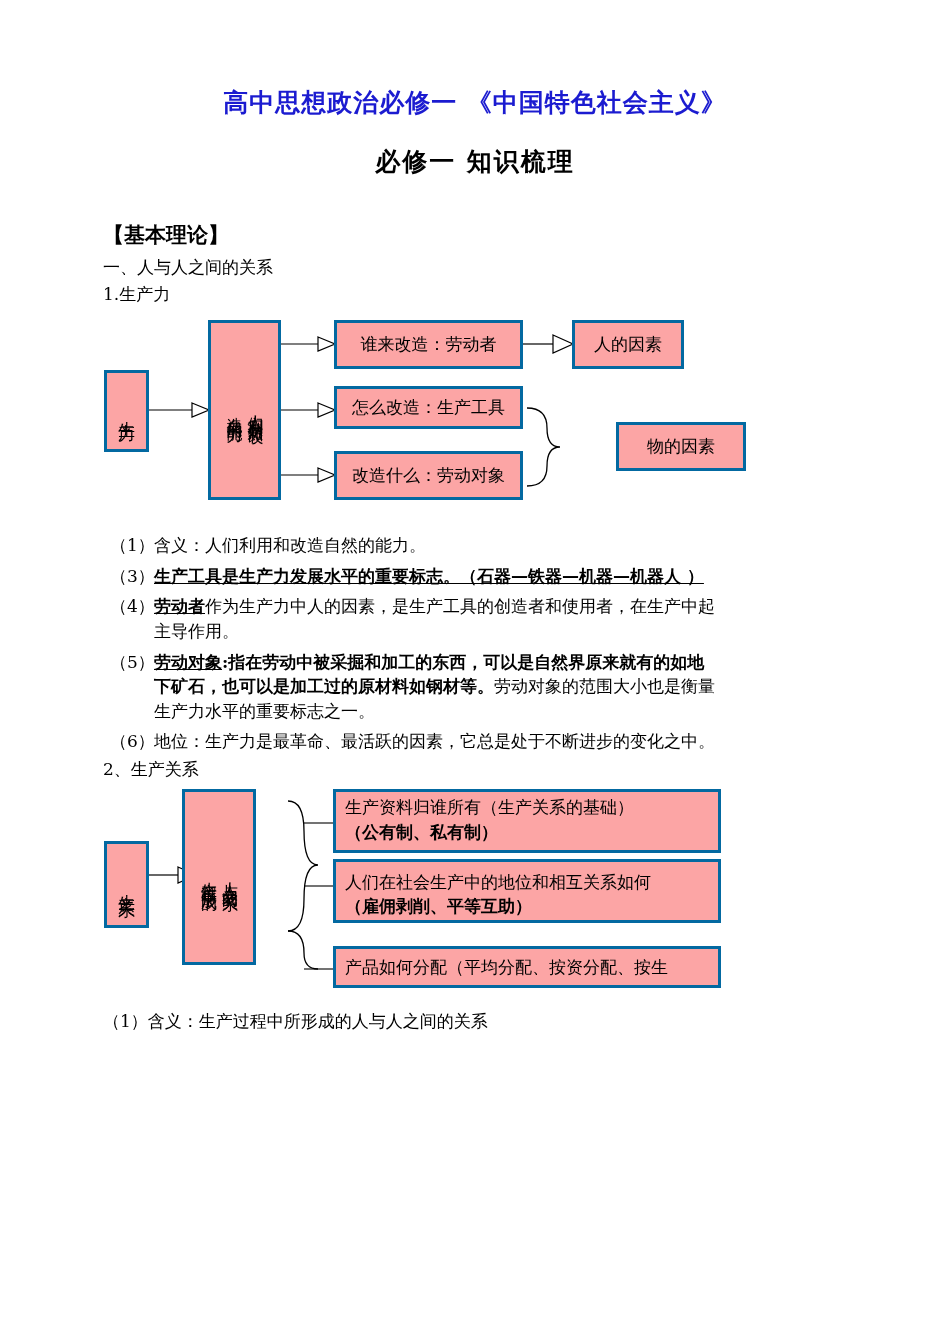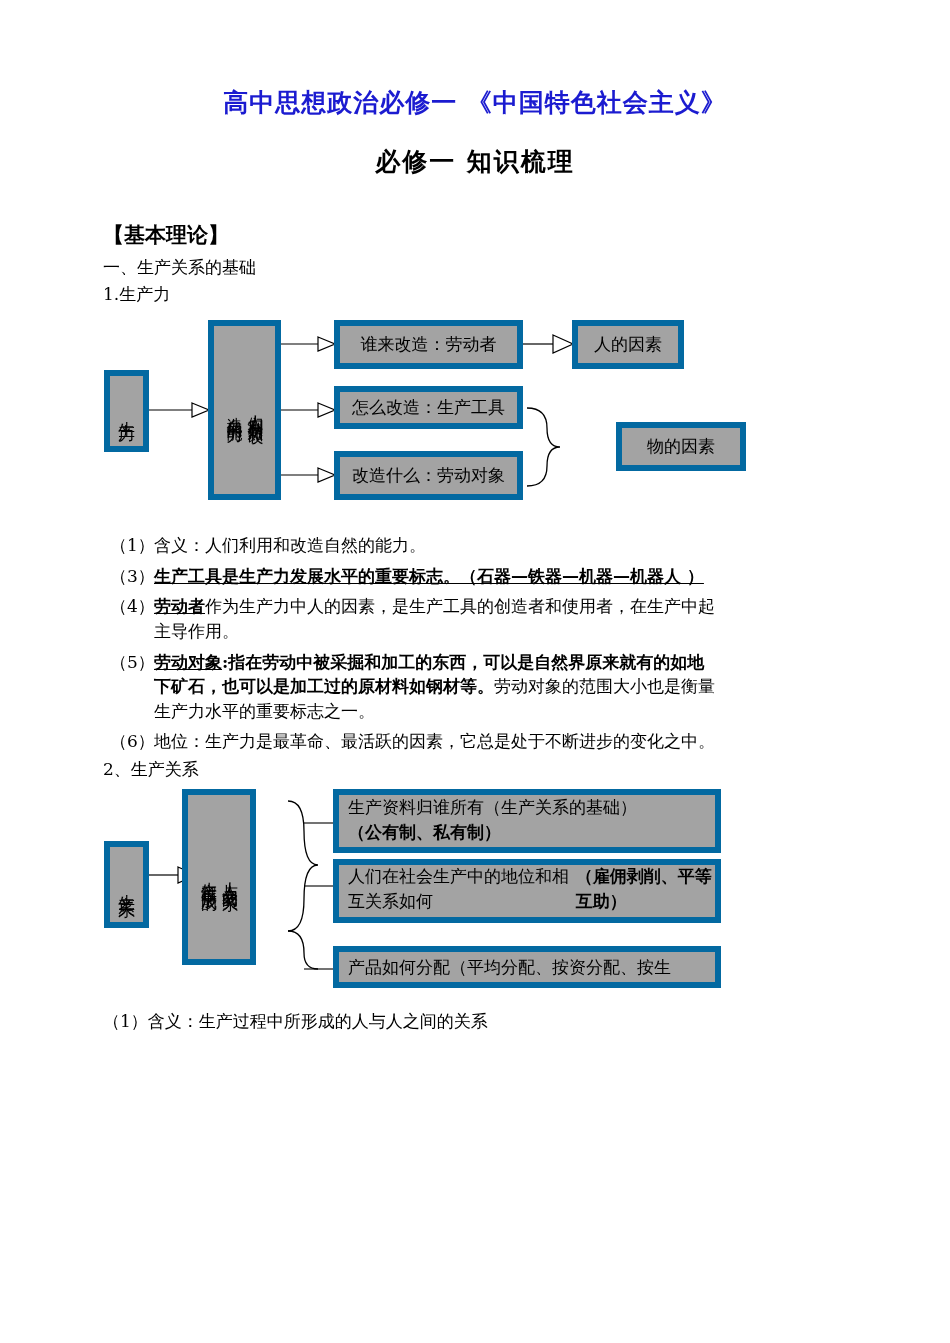--- a/index.html
+++ b/index.html
@@ -62,29 +62,29 @@
     margin-top: 6px;
   }
   .diagram2 {
     position: relative;
     width: 936px;
     height: 215px;
     margin-top: 2px;
   }
   .box {
     position: absolute;
-    border: 6px solid #0369a1;
+    border: 3px solid #0369a1;
     box-sizing: border-box;
     font-family: Liberation Sans, sans-serif;
     font-size: 17px;
     display: flex;
     align-items: center;
     justify-content: center;
     text-align: center;
-    background: #a3a3a3;
+    background: #fca5a5;
   }
   .vcol {
     writing-mode: vertical-rl;
     text-orientation: upright;
     letter-spacing: 2px;
   }
   svg.overlay {
     position: absolute;
     left: 0;
     top: 0;
@@ -107,21 +107,21 @@
 </style>
 </head>
 <body>
 
 <div class="page">
 
   <div class="title-main">高中思想政治必修一 《中国特色社会主义》</div>
   <div class="title-sub">必修一 知识梳理</div>
 
   <div class="section-head">【基本理论】</div>
-  <div class="line">一、生产关系的基础</div>
+  <div class="line">一、人与人之间的关系</div>
   <div class="line small-gap">1.生产力</div>
 
   <div class="diagram1">
     <svg class="overlay" width="950" height="215">
 
       <line x1="149" y1="98" x2="192" y2="98" stroke="#000" stroke-width="1.2"></line>
       <polygon points="192,91 209,98 192,105" fill="#fff" stroke="#000" stroke-width="1.2"></polygon>
       <line x1="149" y1="91" x2="192" y2="91" stroke="#000" stroke-width="0"></line>
 
       <line x1="281" y1="32" x2="318" y2="32" stroke="#000" stroke-width="1.2"></line>
@@ -210,21 +210,21 @@
     <div class="box" style="left:182px; top:6px; width:74px; height:176px;">
       <span class="vcol" style="font-size:16px;">生产过程中形成的</span>
       <span class="vcol" style="font-size:16px;">人与人之间的关系</span>
     </div>
 
     <div class="box" style="left:333px; top:6px; width:388px; height:64px; flex-direction:column; align-items:flex-start; justify-content:center; padding-left:9px; text-align:left;">
       <span style="line-height:1.45;">生产资料归谁所有（生产关系的基础）</span>
       <span class="b" style="line-height:1.45;">（公有制、私有制）</span>
     </div>
 
-    <div class="box" style="left:333px; top:76px; width:388px; height:64px; flex-direction:row; align-items:flex-start; justify-content:center; padding-left:9px; text-align:left;">
+    <div class="box" style="left:333px; top:76px; width:388px; height:64px; flex-direction:column; align-items:flex-start; justify-content:flex-end; padding-left:9px; text-align:left;">
       <span style="line-height:1.45;">人们在社会生产中的地位和相互关系如何</span>
       <span class="b" style="line-height:1.45;">（雇佣剥削、平等互助）</span>
     </div>
 
     <div class="box" style="left:333px; top:163px; width:388px; height:42px; justify-content:flex-start; padding-left:9px; text-align:left;">
       <span>产品如何分配（平均分配、按资分配、按生</span>
     </div>
   </div>
 
   <div class="line" style="margin-top:12px;">（1）含义：生产过程中所形成的人与人之间的关系</div>

